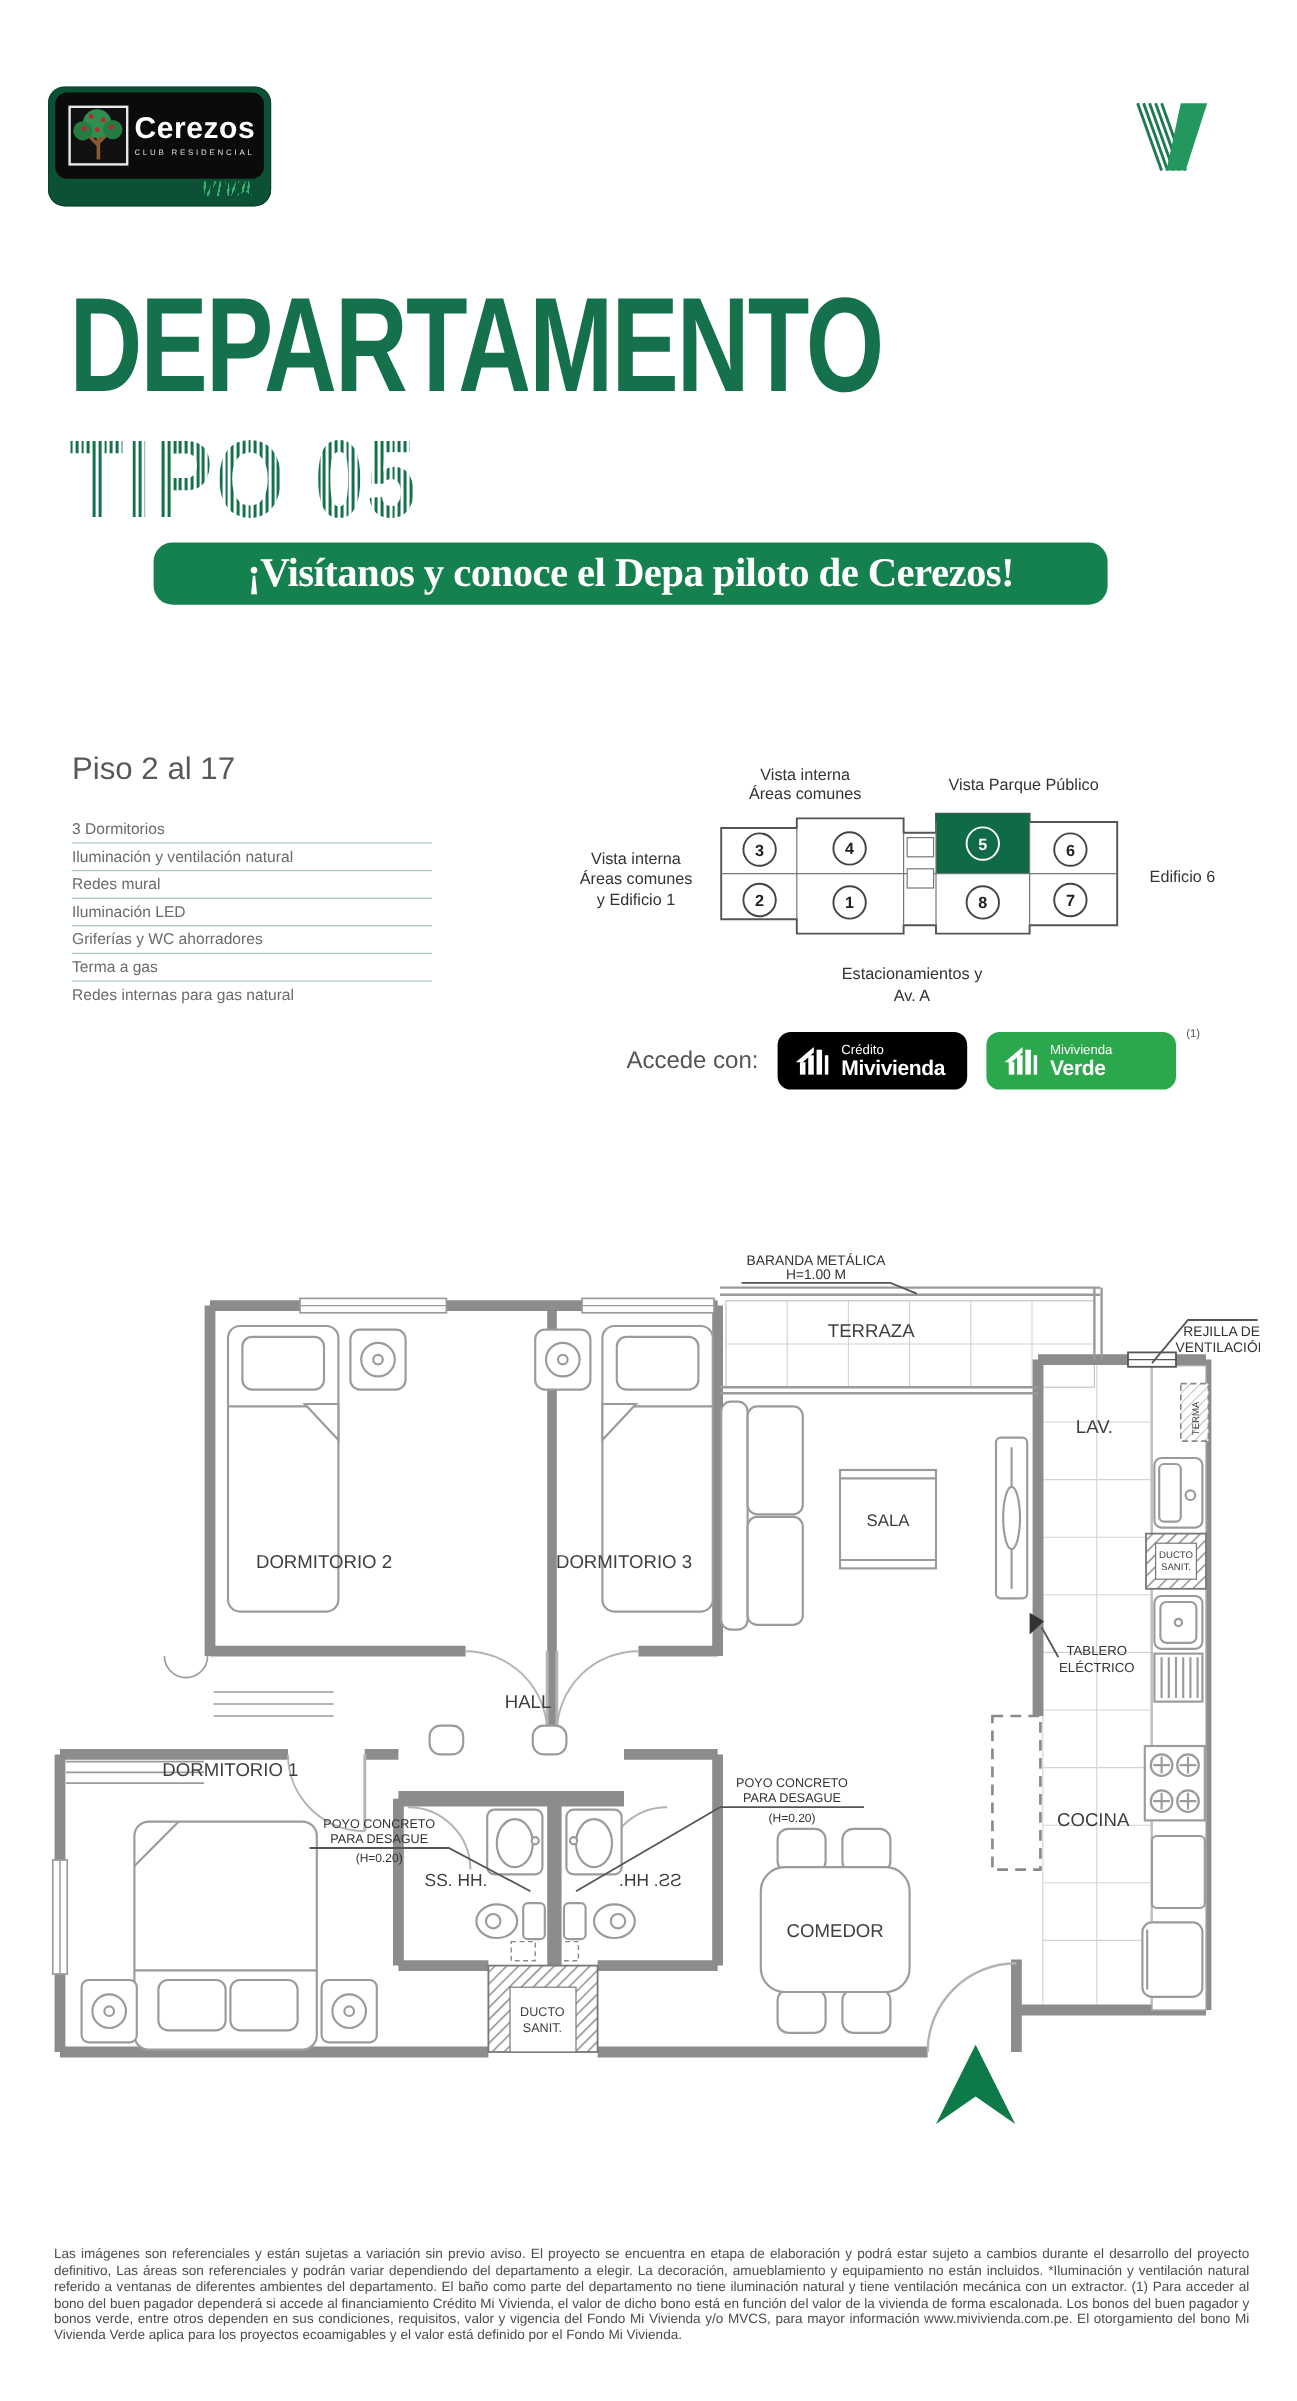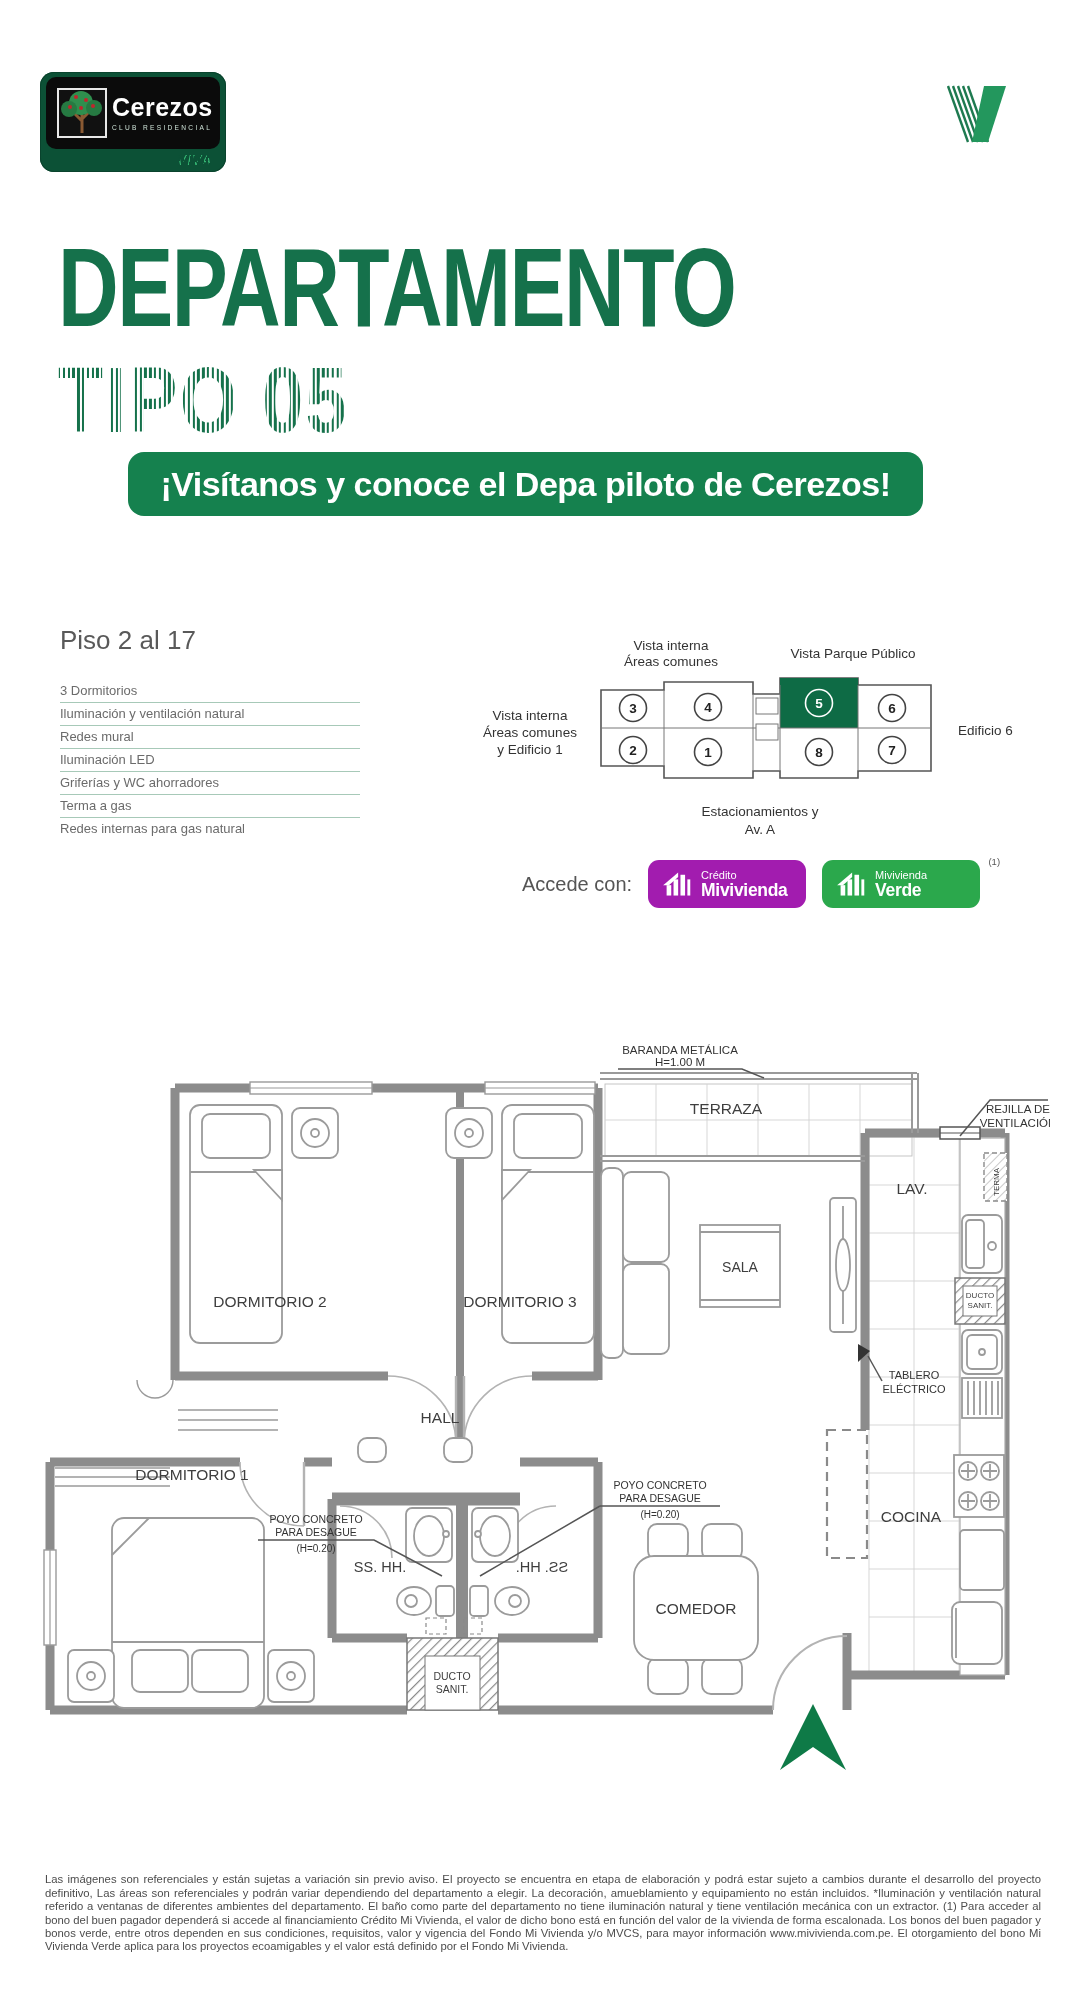--- a/index.html
+++ b/index.html
@@ -8,59 +8,59 @@
 
   
   .logo-card{position:absolute;left:40px;top:72px;width:186px;height:100px;
              background:#0C5136;border-radius:14px;box-shadow:0 0 0 1px #0a432d inset;}
   .logo-inner{position:absolute;left:6px;top:5px;width:174px;height:72px;background:#0b0b0b;
               border-radius:10px;display:flex;align-items:center;}
   .logo-tree{margin-left:10px;}
   .logo-texts{margin-left:4px;}
   .logo-name{color:#fff;font-size:25px;font-weight:700;letter-spacing:.5px;line-height:1;}
   .logo-tag{color:#cfe3d8;font-size:6.6px;letter-spacing:2.3px;margin-top:4px;}
-  .viva{position:absolute;right:14px;bottom:4px;font-size:14px;font-weight:400;font-style:italic;
+  .viva{position:absolute;right:14px;bottom:4px;font-size:18px;font-weight:700;font-style:italic;
         letter-spacing:1px;color:#2e9e63;}
   @supports (-webkit-background-clip:text){
     .viva{background:repeating-linear-gradient(100deg,#35b673 0 2px,#0C5136 2px 4px);
           -webkit-background-clip:text;background-clip:text;color:transparent;}
   }
   .v-logo{position:absolute;left:940px;top:80px;}
 
   
   .title-wrap{position:absolute;left:58px;top:232px;}
   .title-main{font-size:112px;line-height:1;font-weight:800;letter-spacing:-2px;color:#15714B;
               transform:scaleX(.75);transform-origin:left top;white-space:nowrap;}
   .title-sub{margin-top:10px;font-size:92px;line-height:1;font-weight:800;letter-spacing:3px;
              transform:scaleX(.8);transform-origin:left top;white-space:nowrap;color:#15714B;}
   @supports (-webkit-background-clip:text){
     .title-sub{background:repeating-linear-gradient(90deg,#15714B 0 3px,#ffffff00 3px 6px);
                -webkit-background-clip:text;background-clip:text;color:transparent;}
   }
 
   
-  .banner{position:absolute;left:128px;top:452px;width:795px;height:64px;background:#15814E;
-          border-radius:16px;display:flex;align-items:center;justify-content:center;}
+  .banner{position:absolute;left:128px;top:452px;width:795px;height:52px;background:#15814E;
+          border-radius:16px;display:flex;align-items:center;justify-content:center;font-family:Liberation Serif, serif;}
   .banner span{color:#fff;font-size:34px;font-weight:700;letter-spacing:-.5px;white-space:nowrap;}
 
   
   .bheading{position:absolute;left:60px;top:585px;font-size:30px;font-weight:800;color:#4b4b4b;}
   .bfloors{position:absolute;left:60px;top:625px;font-size:26px;color:#595959;}
   .features{position:absolute;left:60px;top:680px;width:300px;list-style:none;margin:0;padding:0;}
   .features li{font-size:13px;color:#6b6b6b;padding:3px 0 4px;border-bottom:1.5px solid #a7c9b8;
                white-space:nowrap;}
   .features li:last-child{border-bottom:none;}
 
   
   .keyplan{position:absolute;left:468px;top:628px;}
   .access{position:absolute;left:522px;top:860px;display:flex;align-items:center;gap:16px;}
   .access-label{font-size:20px;color:#555;}
   .badge{position:relative;display:flex;align-items:center;gap:9px;width:158px;height:48px;
          border-radius:11px;padding-left:14px;box-sizing:border-box;}
-  .badge-blue{background:#a21caf;}
+  .badge-blue{background:#000000;}
   .badge-green{background:#2BA84C;}
   .badge .t1{color:#fff;font-size:11px;line-height:1.1;}
   .badge .t2{color:#fff;font-size:17.5px;font-weight:800;line-height:1.05;letter-spacing:-.3px;}
   .badge-sup{position:absolute;right:-20px;top:-4px;font-size:9.5px;color:#555;}
 
   
   .floorplan{position:absolute;left:40px;top:1010px;}
 
   
   .legal{position:absolute;left:45px;top:1862px;width:996px;font-size:11.3px;line-height:13.4px;

